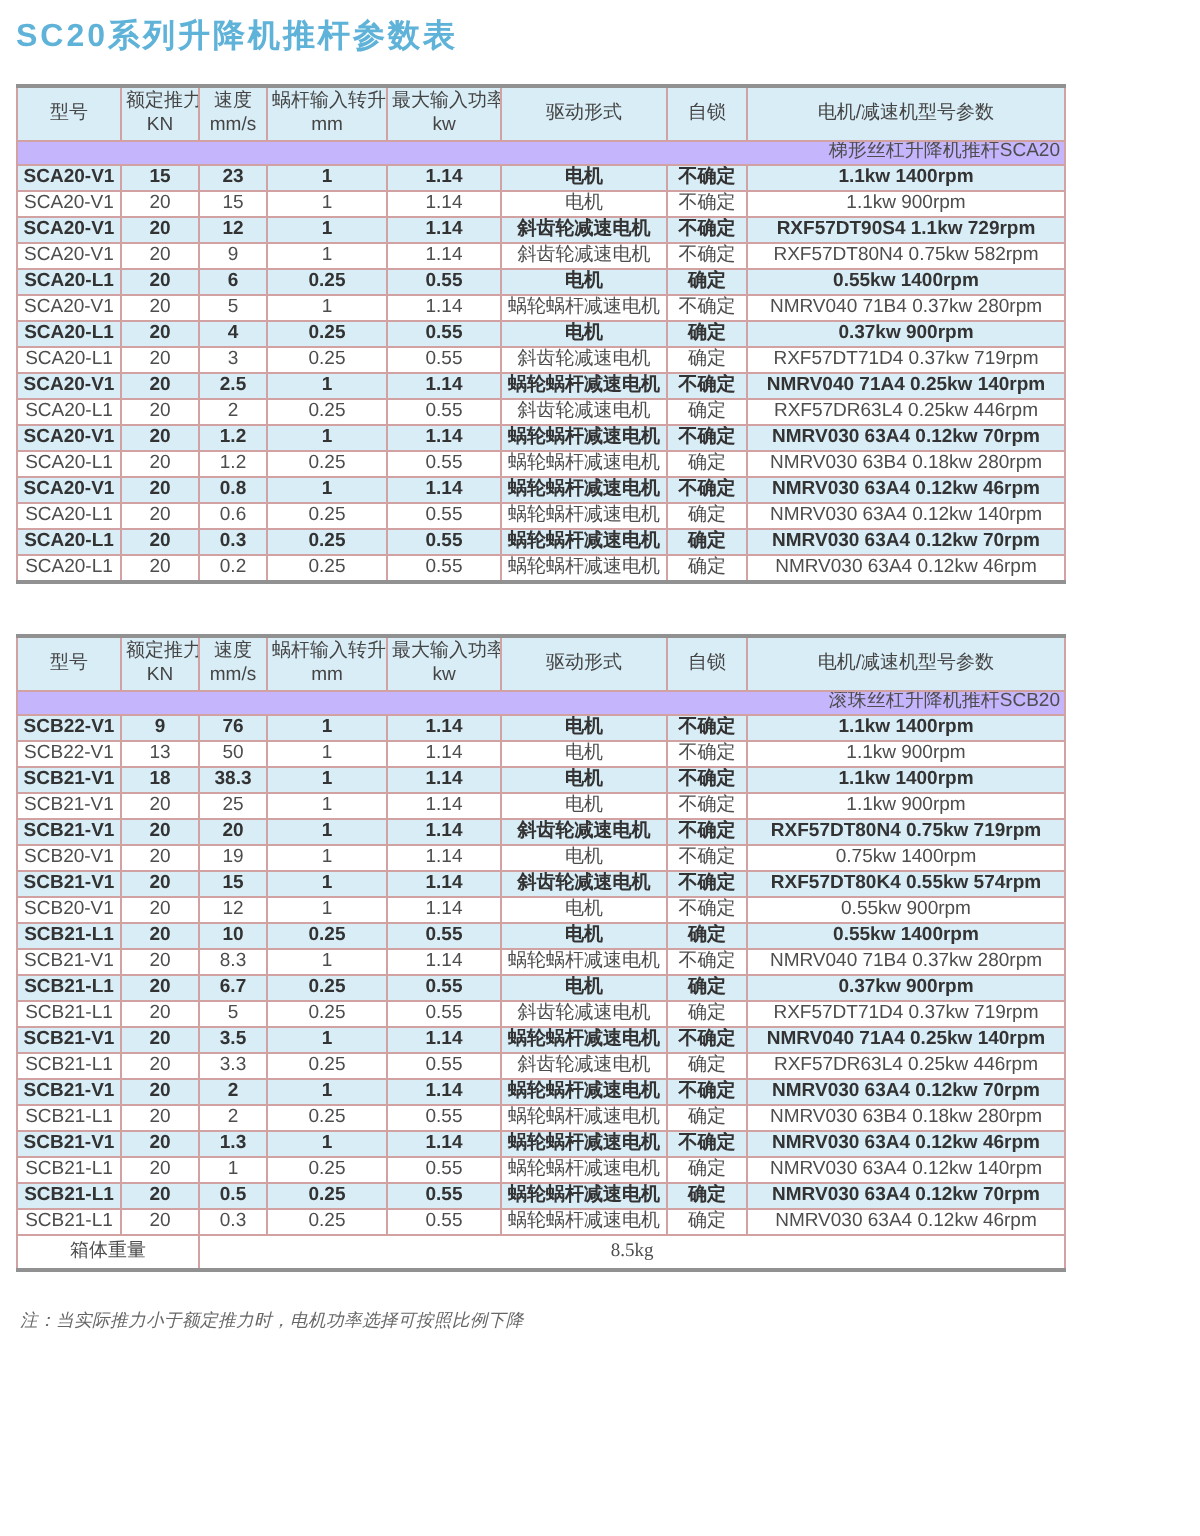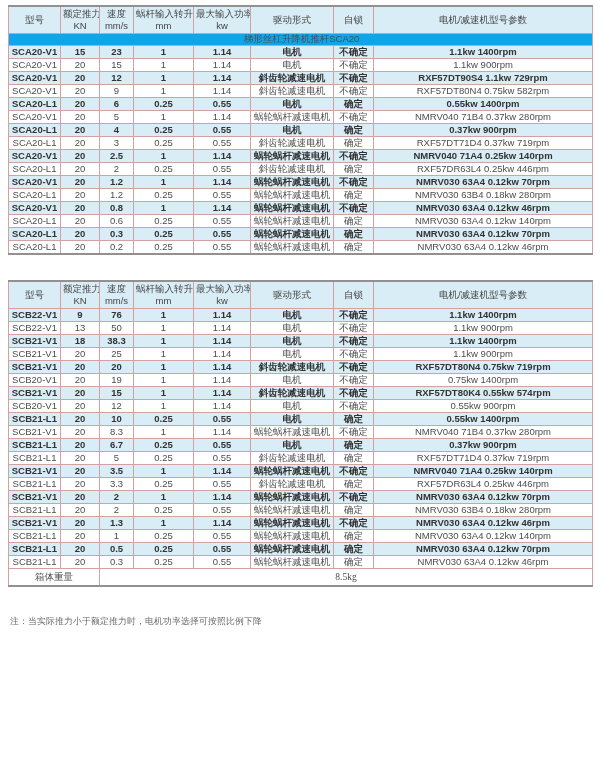--- a/index.html
+++ b/index.html
@@ -20,21 +20,21 @@
   .page{padding:5px 8px 0 8px;}
   .page-title{
     color:var(--title-color);
     font-size:16px;font-weight:bold;
     letter-spacing:1.5px;
     margin:3px 0 13px 0;
   }
   table.spec-table{
     border-collapse:collapse;
     table-layout:fixed;
-    width:585px;
+    width:525px;
     border:1px solid var(--border-color);
     border-top:2px solid var(--outer-border);
     border-bottom:2px solid var(--outer-border);
     margin-bottom:25px;
   }
   table.spec-table:last-of-type{margin-bottom:0;}
   .spec-table th,.spec-table td{
     border:1px solid var(--border-color);
     font-size:9.5px;
     color:var(--text-color);
@@ -47,46 +47,47 @@
   }
   .spec-table thead th{
     background:var(--stripe-bg);
     height:26px;
     font-weight:normal;
     color:#454545;
   }
   .spec-table thead th div{line-height:1.25;}
   .spec-table td{height:12px;}
   tr.section-row td{
-    text-align:center;
+    text-align:right;
     height:11px;
     padding-left:4px;
-    background:#0ea5e9;
+    background:#c4b5fd;
     font-size:9.5px;
   }
   tr.stripe td{
     background:var(--stripe-bg);
     font-weight:bold;
     color:var(--stripe-text);
   }
   tr.footer-row td{height:16px;font-size:9.5px;font-family:Liberation Serif, serif;}
-  .notes{margin-top:28px;padding-left:2px;}
+  .notes{margin-top:18px;padding-left:2px;font-style:italic;}
   .notes p{
     margin:0 0 5px 0;
     font-size:8.8px;
     color:var(--note-color);
     line-height:1.45;
     letter-spacing:0.2px;
   }
 </style>
 </head>
 <body>
 
 <div class="page">
 
+  <h1 class="page-title">SC20系列升降机推杆参数表</h1>
 
   <table class="spec-table">
     <colgroup>
       <col style="width:52px">
         <col style="width:39px">
         <col style="width:34px">
       <col style="width:60px">
         <col style="width:57px">
         <col style="width:83px">
       <col style="width:40px">
@@ -328,20 +329,23 @@
           </th>
           <th>
             <div>自锁</div>
           </th>
           <th>
             <div>电机/减速机型号参数</div>
           </th>
         </tr>
       </thead>
     <tbody>
+        <tr class="section-row">
+          <td colspan="8">滚珠丝杠升降机推杆SCB20</td>
+        </tr>
         <tr class="stripe">
           <td>SCB22-V1</td>
           <td>9</td>
           <td>76</td>
           <td>1</td>
           <td>1.14</td>
           <td>电机</td>
           <td>不确定</td>
           <td>1.1kw 1400rpm</td>
         </tr>

